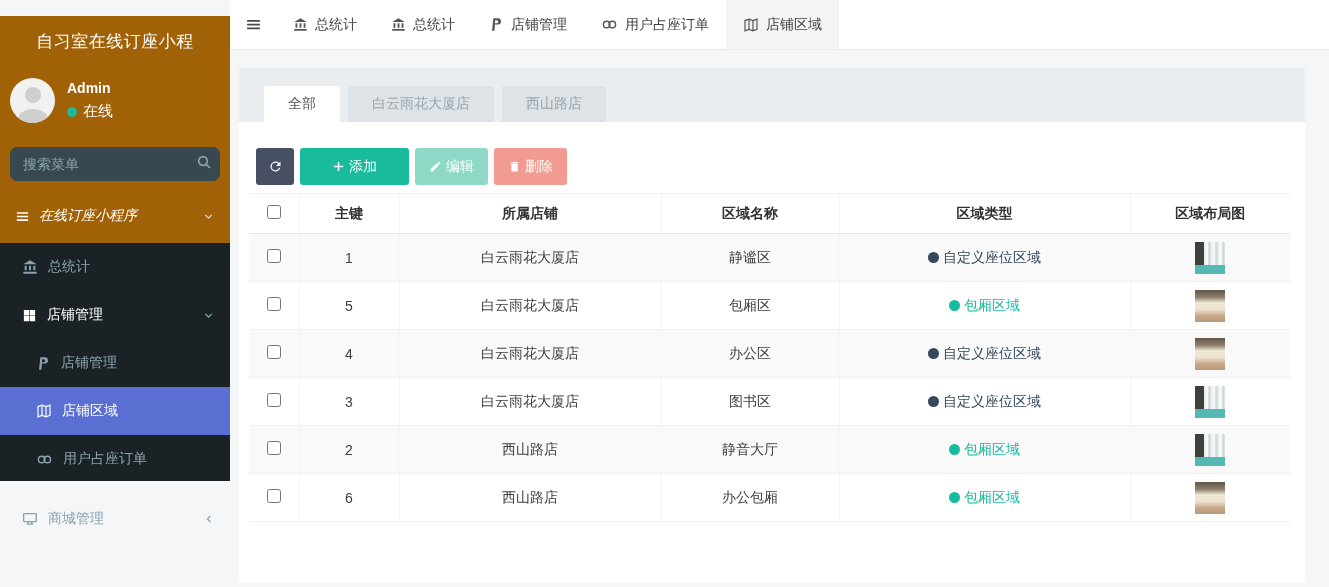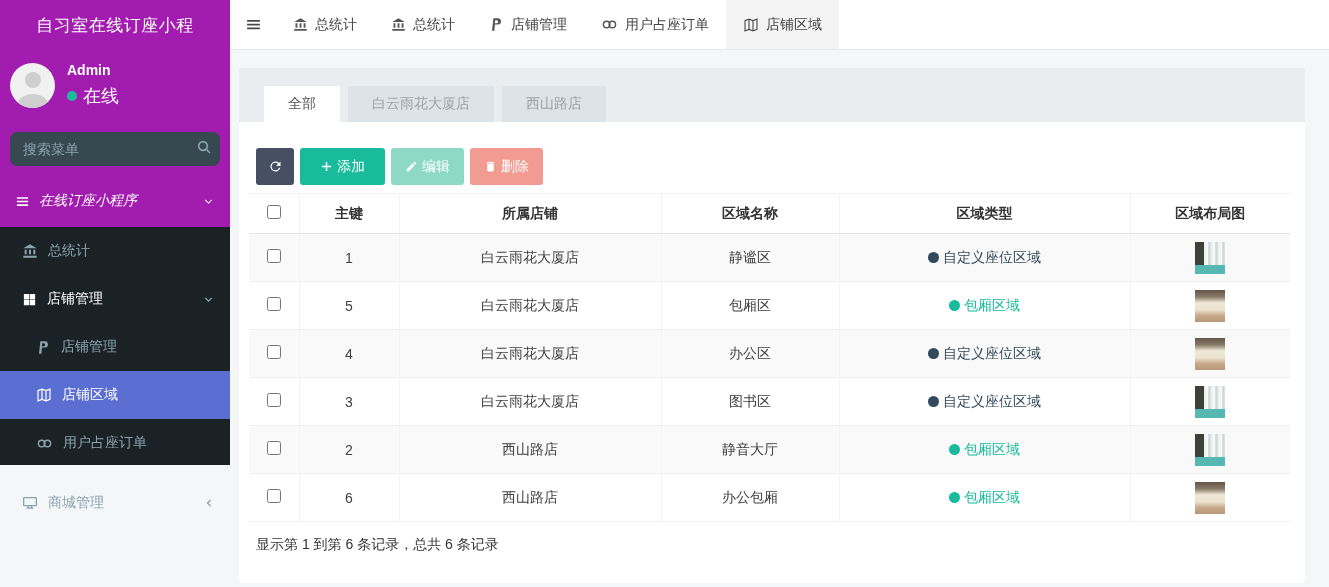--- a/index.html
+++ b/index.html
@@ -1,29 +1,29 @@
 <!DOCTYPE html>
 <html><head>
 <meta charset="utf-8">
 <style>
   * { margin:0; padding:0; box-sizing:border-box; }
   html,body { width:1329px; height:587px; overflow:hidden; font-family:"Liberation Sans", sans-serif; }
   body { background:#f4f6f7; position:relative; }
   svg { display:block; }
 
   
-  .sidebar { position:absolute; left:0; top:0; width:230px; height:465px; background:#a21caf; color:#fff; z-index:5; }
+  .sidebar { position:absolute; left:0; top:16px; width:230px; height:465px; background:#a16207; color:#fff; z-index:5; }
   .brand { height:50px; display:flex; align-items:center; justify-content:center; font-size:17px; color:#fff; letter-spacing:.5px; }
   .user-panel { display:flex; align-items:center; padding:12px 10px 14px 10px; }
   .avatar { width:45px; height:45px; border-radius:50%; background:#f1f1f1; overflow:hidden; position:relative; flex:0 0 45px; }
   .avatar .head { position:absolute; left:50%; top:9px; transform:translateX(-50%); width:16px; height:16px; border-radius:50%; background:#cfcfcf; }
   .avatar .shoulders { position:absolute; left:50%; bottom:-6px; transform:translateX(-50%); width:30px; height:20px; border-radius:50% 50% 0 0; background:#cfcfcf; }
   .user-meta { margin-left:12px; }
   .user-name { font-weight:bold; font-size:14px; color:#fff; }
-  .user-status { display:flex; align-items:center; margin-top:6px; font-size:18px; color:#fff; }
+  .user-status { display:flex; align-items:center; margin-top:6px; font-size:15px; color:#fff; }
   .status-dot { width:10px; height:10px; border-radius:50%; background:#1abc9c; margin-right:6px; }
   .search-wrap { margin:10px 10px 14px 10px; position:relative; }
   .search-input { width:100%; height:34px; background:#374850; border:1px solid #374850; border-radius:7px; color:#c9d4d9; font-size:14px; padding:0 34px 0 12px; outline:none; font-family:"Liberation Sans", sans-serif; }
   .search-input::placeholder { color:#8aa4af; }
   .search-btn { position:absolute; right:8px; top:7px; color:#8aa4af; background:none; border:none; cursor:pointer; }
   .menu-group-header { display:flex; align-items:center; height:42px; padding:0 15px; color:#fff; font-size:14px; cursor:pointer;font-style:italic; }
   .menu-group-header .mi { margin-right:9px; color:#fff; }
   .menu-sub { background:#1a2226; position:absolute; left:0; right:0; top:227px; bottom:0; }
   .m-item { display:flex; align-items:center; height:48px; padding:0 15px 0 22px; color:#8aa4af; font-size:14px; cursor:pointer; }
   .m-item .mi { margin-right:10px; }
@@ -47,21 +47,21 @@
   .panel { background:#e9edf0; border-radius:3px; height:515px; display:flex; flex-direction:column; }
   .panel-tabs { height:54px; display:flex; align-items:flex-end; padding-left:25px; }
   .ptab { height:36px; display:flex; align-items:center; padding:0 24px; font-size:14px; margin-right:8px; border-radius:2px 2px 0 0; background:#dde3e7; color:#9ba4ab; cursor:pointer; }
   .ptab.active { background:#fff; color:#555; }
   .panel-body { background:#fff; flex:1; padding:26px 15px 0 10px; border-radius:0 0 3px 3px; }
 
   .toolbar { display:flex; margin-left:7px; margin-bottom:8px; }
   .btn { height:37px; border:none; border-radius:3px; color:#fff; font-size:14px; display:flex; align-items:center; justify-content:center; margin-right:6px; cursor:pointer; font-family:"Liberation Sans", sans-serif; }
   .btn .bi { margin-right:4px; }
   .btn-refresh { width:38px; background:#474f63; }
-  .btn-add { padding:0 20px; background:#18bc9c; }
+  .btn-add { padding:0 32px; background:#18bc9c; }
   .btn-edit { padding:0 14px; background:#8ed9c6; cursor:default; }
   .btn-del { padding:0 14px; background:#f29b90; cursor:default; }
 
   table { width:100%; border-collapse:collapse; table-layout:fixed; margin-top:8px; }
   th, td { text-align:center; font-size:14px; border-right:1px solid #f4f4f4; border-bottom:1px solid #f0f0f0; vertical-align:middle; }
   th:last-child, td:last-child { border-right:none; }
   thead th { height:40px; color:#333; font-weight:bold; border-top:1px solid #f0f0f0; border-bottom:1px solid #e6e6e6; }
   tbody td { height:48px; color:#404040; }
   tbody tr.striped { background:#f9f9f9; }
   input[type=checkbox] { width:14px; height:14px; cursor:pointer; }
@@ -382,16 +382,15 @@
             <td>办公包厢</td>
             <td><span class="type-cell type-room">
                   <span class="type-dot"></span>
                   <span>包厢区域</span>
                 </span></td>
             <td><span class="thumb thumb-b"></span></td>
           </tr>
         </tbody>
       </table>
 
-      <div class="table-footer">显示第 1 到第 6 条记录，总共 6 条记录</div>
     </div>
   </div>
 </main>
 
 </body></html>

